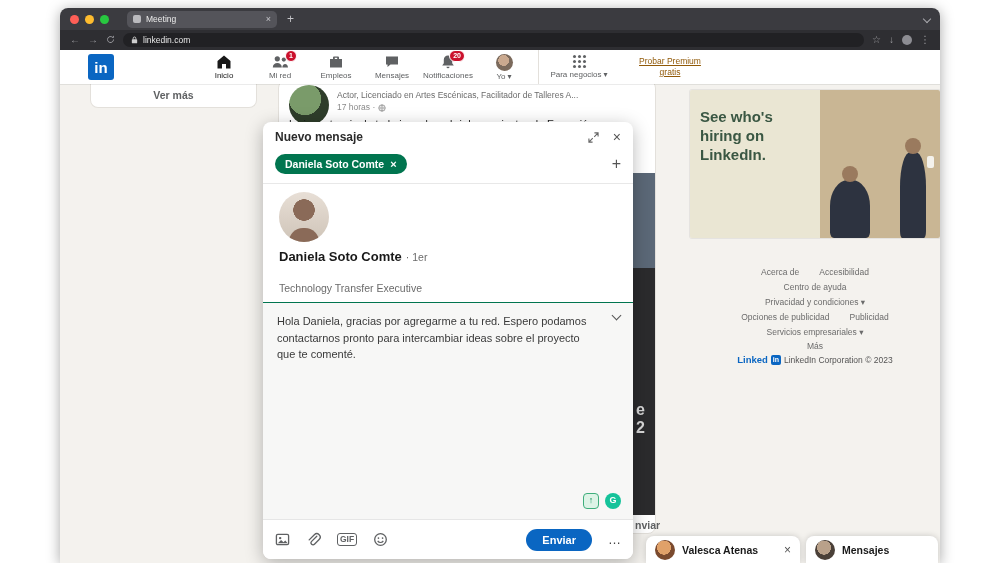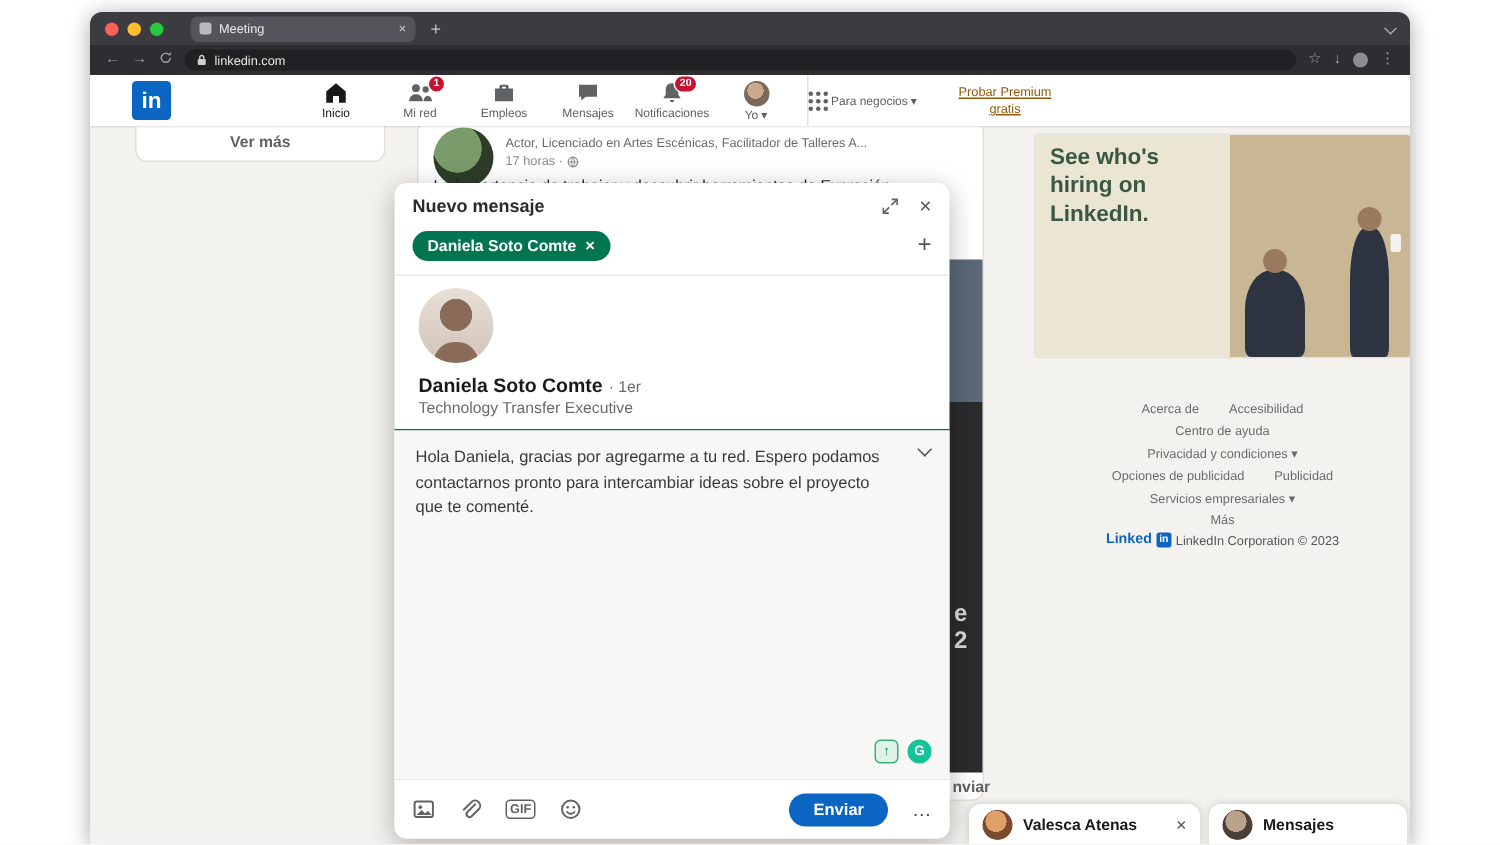--- a/index.html
+++ b/index.html
@@ -41,21 +41,21 @@
     gap:1px;color:#5f6163;position:relative;cursor:pointer}
   .nav-item svg{fill:currentColor}
   .nav-item.active{color:#191919}
   .nlabel{font-size:8px;display:flex;gap:2px;align-items:center}
   .badge{position:absolute;top:-4px;right:11px;min-width:12px;height:12px;padding:0 3px;background:#cb112d;
     border:1.5px solid #fff;border-radius:7px;color:#fff;font-size:7px;font-weight:bold;
     display:flex;align-items:center;justify-content:center}
   .me-avatar{width:17px;height:17px;border-radius:50%;
     background:radial-gradient(circle at 45% 38%,#caa98f 0 38%,#7b6a5c 39%)}
   .vdiv{width:1px;height:34px;background:#e3e0db;margin-left:6px}
-  .biz{width:80px;display:flex;flex-direction:row;align-items:center;gap:2px;color:#5f6163}
+  .biz{width:80px;display:flex;flex-direction:column;align-items:center;gap:2px;color:#5f6163}
   .grid-icon{width:13px;height:13px;display:grid;grid-template-columns:repeat(3,1fr);gap:2px}
   .grid-icon i{width:3px;height:3px;background:#5f6163;border-radius:50%}
   .premium{margin-left:4px;width:94px;text-align:center;color:#915907;font-size:8.5px;line-height:1.35;
     text-decoration:underline;cursor:pointer}
   
   .left-card{position:absolute;left:30px;top:32px;width:167px;height:26px;background:#fff;
     border:1px solid #e3e0db;border-top:none;border-radius:0 0 8px 8px;display:flex;align-items:center;
     justify-content:center;font-size:10.5px;font-weight:bold;color:#5f6163}
   
   .feed{position:absolute;left:218px;top:30px;width:378px;height:454px;background:#fff;
@@ -66,21 +66,21 @@
     white-space:nowrap;overflow:hidden}
   .post-time{position:absolute;left:58px;top:21px;font-size:8.5px;color:#8a8a8a;display:flex;gap:3px;align-items:flex-end}
   .post-text{position:absolute;left:10px;top:37px;right:10px;font-size:10.5px;color:#1c1c1c}
   .post-image{position:absolute;left:0;top:92px;width:100%;height:342px;
     background:linear-gradient(#5b6877 0 95px,#2b2b2d 95px)}
   .img-text{position:absolute;left:357px;top:228px;color:#d8d8d8;font-size:16px;font-weight:bold}
   .partial-send{position:absolute;left:356px;top:438px;font-size:10.5px;font-weight:bold;color:#5f6163}
   
   .rail{position:absolute;left:630px;top:40px;width:250px}
   .ad{height:148px;display:flex;border-radius:2px;overflow:hidden;box-shadow:0 0 0 1px rgba(0,0,0,.06)}
-  .ad-copy{width:52%;background:#eae6d3;padding:6px 10px;color:#3a5743;font-size:15px;font-weight:bold;line-height:1.25}
+  .ad-copy{width:52%;background:#eae6d3;padding:18px 10px;color:#3a5743;font-size:15px;font-weight:bold;line-height:1.25}
   .ad-art{flex:1;position:relative;background:#c9b694}
   .fig{position:absolute;background:#2d3340}
   .fig1{left:10px;bottom:0;width:40px;height:58px;border-radius:45% 45% 10% 10%}
   .fig2{right:14px;bottom:0;width:26px;height:86px;border-radius:40% 40% 8% 8%}
   .head{position:absolute;width:16px;height:16px;border-radius:50%;background:#9a7a5e}
   .h1{left:22px;bottom:56px}.h2{right:19px;bottom:84px}
   .phone{position:absolute;right:6px;bottom:70px;width:7px;height:12px;border-radius:2px;background:#f4f2ec}
   .rail-footer{margin-top:27px;text-align:center;font-size:8.5px;color:#6b6b6b;line-height:1.75}
   .frow{display:flex;justify-content:center;gap:20px}
   .flink{cursor:pointer}
@@ -101,21 +101,21 @@
   .chip-x{font-size:11px;cursor:pointer;line-height:1}
   .add-rcp{margin-left:auto;font-size:16px;color:#555;cursor:pointer;line-height:1}
   .cmp-profile{padding:8px 16px 8px;border-bottom:1px solid #01754f}
   .pavatar{width:50px;height:50px;border-radius:50%;overflow:hidden;position:relative;
     background:radial-gradient(circle at 50% 36%,#8a6a58 0 26%,rgba(0,0,0,0) 27%),linear-gradient(#e8dfd6,#cfc4b8)}
   .pavatar:after{content:"";position:absolute;left:50%;bottom:-4px;transform:translateX(-50%);
     width:30px;height:18px;border-radius:14px 14px 0 0;background:#8a6a58}
   .pname-row{margin-top:7px;display:flex;align-items:baseline;gap:4px}
   .pname{font-size:13px;font-weight:bold;color:#191919}
   .pdeg{font-size:10.5px;color:#6b6b6b}
-  .phead{margin-top:2px;font-size:10.5px;color:#6b6b6b}
+  .phead{margin-top:18px;font-size:10.5px;color:#6b6b6b}
   .cmp-body{flex:1;position:relative;background:#f7f7f6;padding:10px 14px;font-size:11px;color:#3a3a3a;line-height:1.5}
   .cmp-msg{display:block;max-width:320px}
   .body-chev{position:absolute;right:13px;top:9px;width:7px;height:7px;border-right:1.7px solid #555;
     border-bottom:1.7px solid #555;transform:rotate(45deg);cursor:pointer}
   .assist{position:absolute;right:12px;bottom:10px;display:flex;gap:6px;align-items:center}
   .ai1{width:16px;height:16px;border-radius:4px;background:#ddf3e6;border:1px solid #3fae7c;color:#0e8a54;
     font-size:9px;display:flex;align-items:center;justify-content:center;cursor:pointer}
   .ai2{width:16px;height:16px;border-radius:50%;background:#15c39a;color:#fff;font-size:9px;font-weight:bold;
     display:flex;align-items:center;justify-content:center;cursor:pointer}
   .cmp-bar{height:40px;border-top:1px solid #e6e6e6;display:flex;align-items:center;padding:0 12px;gap:16px;

